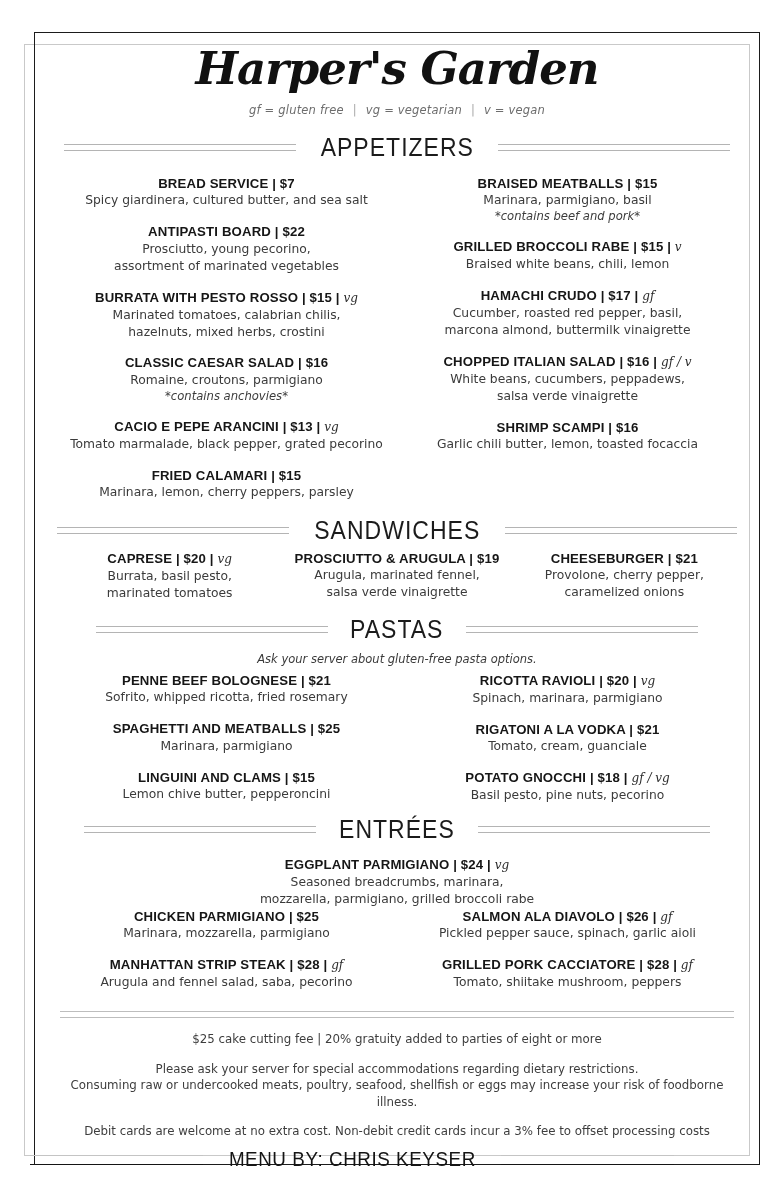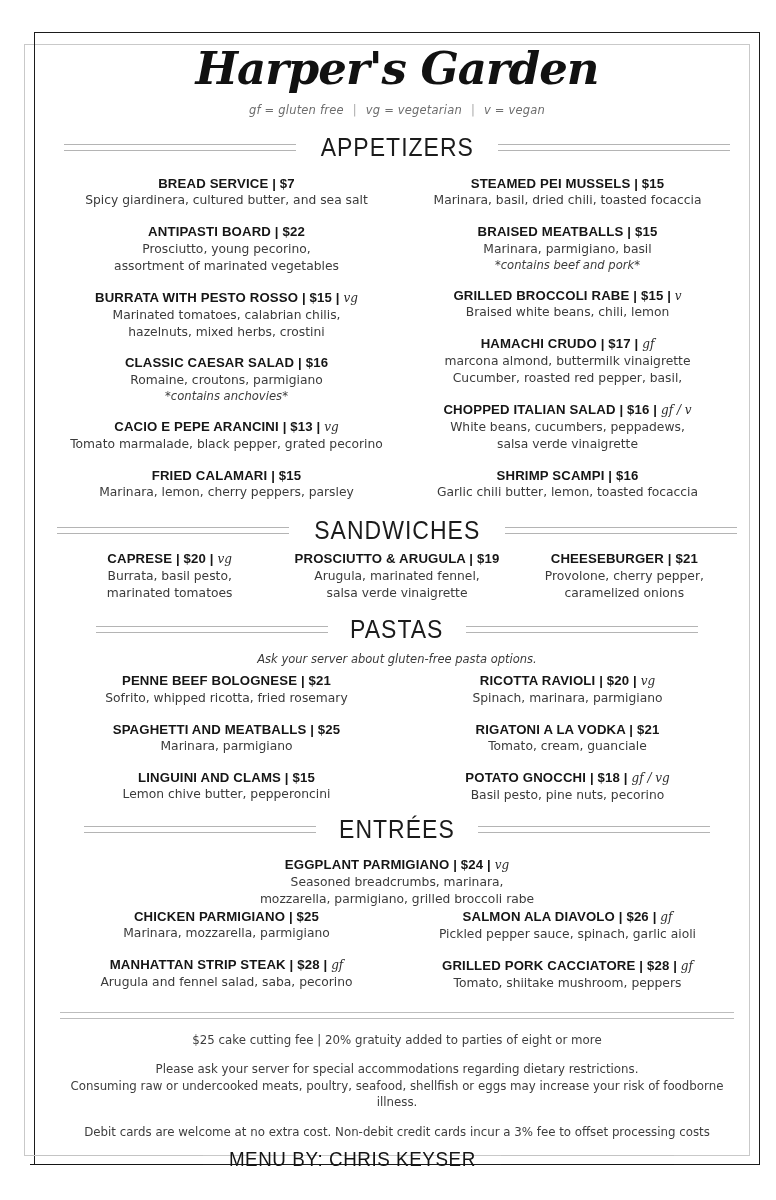--- a/index.html
+++ b/index.html
@@ -248,36 +248,32 @@
               <div class="dish-name">CACIO E PEPE ARANCINI | $13 |<span class="tag"> vg</span></div>
               <div class="dish-desc">Tomato marmalade, black pepper, grated pecorino</div>
             </div>
             <div class="dish">
               <div class="dish-name">FRIED CALAMARI | $15</div>
               <div class="dish-desc">Marinara, lemon, cherry peppers, parsley</div>
             </div>
           </div>
         <div class="col">
             <div class="dish">
-              <div class="dish-name">STEAMED PEI MUSSELS | $15</div>
-              <div class="dish-desc">Marinara, basil, dried chili, toasted focaccia</div>
-            </div>
-            <div class="dish">
               <div class="dish-name">BRAISED MEATBALLS | $15</div>
               <div class="dish-desc">Marinara, parmigiano, basil</div>
               <div class="dish-note">*contains beef and pork*</div>
             </div>
             <div class="dish">
               <div class="dish-name">GRILLED BROCCOLI RABE | $15 |<span class="tag"> v</span></div>
               <div class="dish-desc">Braised white beans, chili, lemon</div>
             </div>
             <div class="dish">
               <div class="dish-name">HAMACHI CRUDO | $17 |<span class="tag"> gf</span></div>
+              <div class="dish-desc">Cucumber, roasted red pepper, basil,</div>
               <div class="dish-desc">marcona almond, buttermilk vinaigrette</div>
-              <div class="dish-desc">Cucumber, roasted red pepper, basil,</div>
             </div>
             <div class="dish">
               <div class="dish-name">CHOPPED ITALIAN SALAD | $16 |<span class="tag"> gf / v</span></div>
               <div class="dish-desc">White beans, cucumbers, peppadews,</div>
               <div class="dish-desc">salsa verde vinaigrette</div>
             </div>
             <div class="dish">
               <div class="dish-name">SHRIMP SCAMPI | $16</div>
               <div class="dish-desc">Garlic chili butter, lemon, toasted focaccia</div>
             </div>

